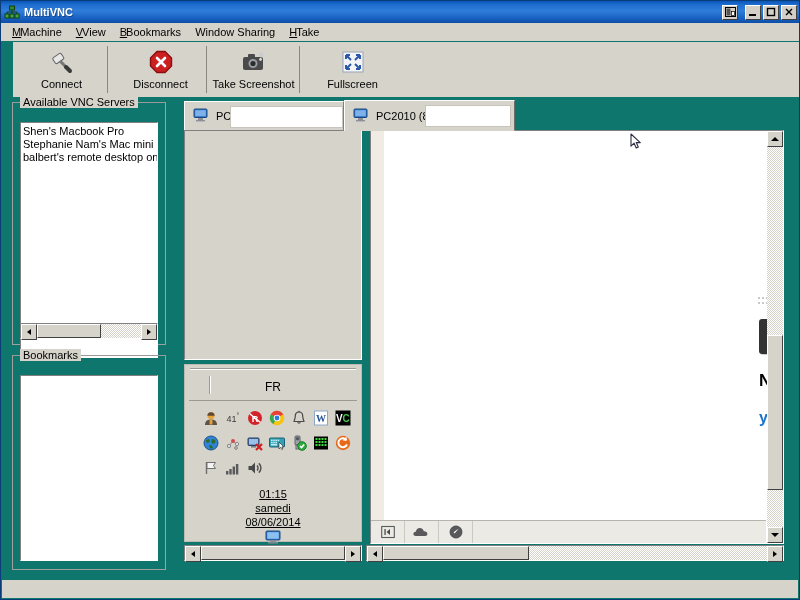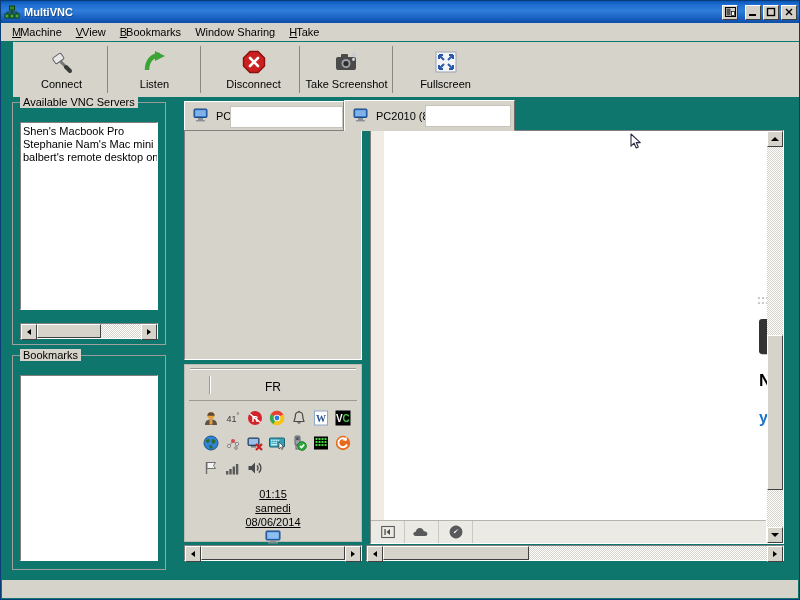--- a/index.html
+++ b/index.html
@@ -165,29 +165,20 @@
     <div class="tool-btn">
       <span class="tool-ico">
         <svg width="26" height="24" viewBox="0 0 26 24">
           <rect x="4" y="5" width="10" height="7" rx="1.5" fill="#e8e8e8" stroke="#666" transform="rotate(-35 9 8)"></rect>
           <path d="M12 12 L19 19" stroke="#777" stroke-width="3" stroke-linecap="round"></path>
           <path d="M17 17 L21 21" stroke="#3a3a3a" stroke-width="4" stroke-linecap="round"></path>
         </svg>
       </span>
       <span class="tool-lbl">Connect</span>
     </div>
-    <div class="tool-btn">
-      <span class="tool-ico">
-        <svg width="26" height="24" viewBox="0 0 26 24">
-          <path d="M5 20 C5 9 12 5 18 5" stroke="#3aa534" stroke-width="4.5" fill="none"></path>
-          <path d="M13 1 L23 6 L13 11 Z" fill="#3aa534"></path>
-        </svg>
-      </span>
-      <span class="tool-lbl">Listen</span>
-    </div>
     <div class="tb-sep"></div>
     <div class="tool-btn">
       <span class="tool-ico">
         <svg width="24" height="24" viewBox="0 0 24 24">
           <polygon points="8,1.5 16,1.5 22.5,8 22.5,16 16,22.5 8,22.5 1.5,16 1.5,8" fill="#cc1f1f" stroke="#8a0f0f" stroke-width="1.4"></polygon>
           <path d="M8 8 L16 16 M16 8 L8 16" stroke="#fff" stroke-width="2.6" stroke-linecap="round"></path>
         </svg>
       </span>
       <span class="tool-lbl">Disconnect</span>
     </div>
@@ -215,21 +206,21 @@
           <path d="M19 19 L14 14 M19 19 L19 15 M19 19 L15 19" stroke="#2b58a8" stroke-width="2"></path>
         </svg>
       </span>
       <span class="tool-lbl">Fullscreen</span>
     </div>
   </div>
 
   <div class="groupbox" style="left:11px; top:101px; width:154px; height:243px;">
     <span class="gb-title">Available VNC Servers</span>
   </div>
-  <div class="listbox" style="left:19px; top:121px; width:138px; height:188px;">
+  <div class="listbox" style="left:19px; top:121px; width:138px; height:236px;">
     <div style="padding-top:2px">
       <div class="row">Shen's Macbook Pro</div>
       <div class="row">Stephanie Nam's Mac mini</div>
       <div class="row">balbert's remote desktop on</div>
     </div>
   </div>
 
   <div class="sb-h" style="left:19px; top:322px; width:138px;">
     <div class="sb-btn">
         <span class="arrow ar-l"></span>

